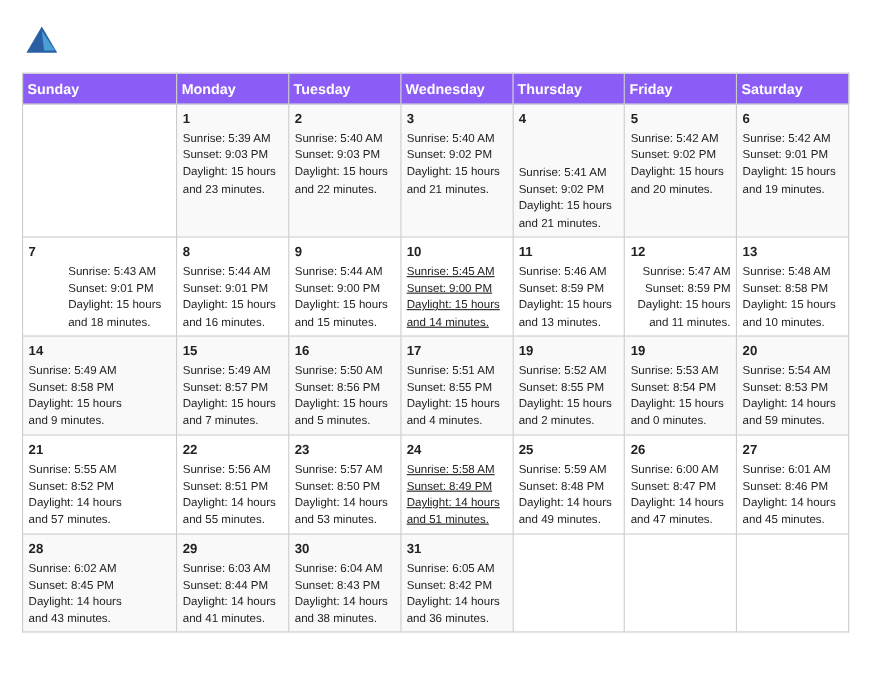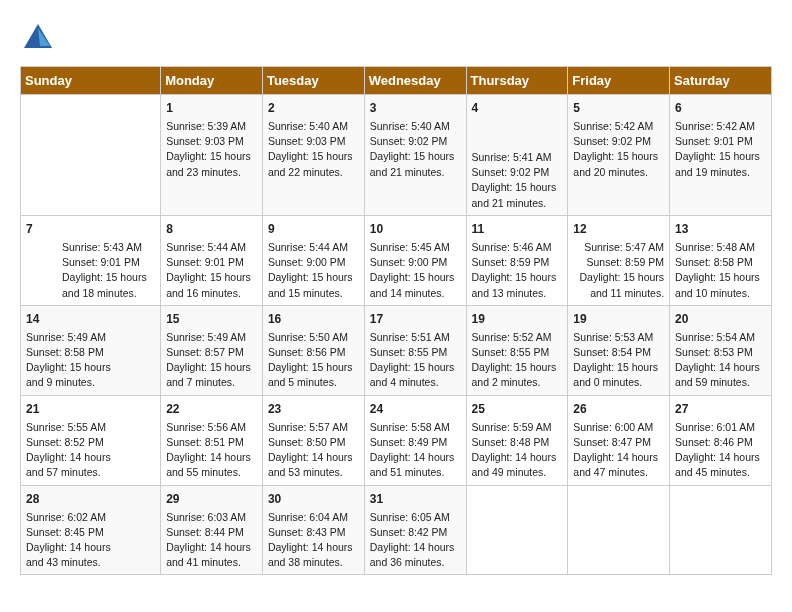--- a/index.html
+++ b/index.html
@@ -43,21 +43,21 @@
     .location {
       font-size: 16px;
       color: #333;
     }
     table {
       width: 100%;
       border-collapse: collapse;
       font-size: 11px;
     }
     thead tr {
-      background-color: #a16207;
+      background-color: #8b5cf6;
       color: #fff;
     }
     thead th {
       padding: 6px 4px;
       text-align: left;
       font-size: 13px;
       font-weight: bold;
       border: 1px solid #ccc;
     }
     tbody tr {
@@ -186,21 +186,21 @@
         </td>
         <td>
           <span class="day-number">9</span>
           <div class="cell-content" style="white-space: pre-line;">Sunrise: 5:44 AM
 Sunset: 9:00 PM
 Daylight: 15 hours
 and 15 minutes.</div>
         </td>
         <td>
           <span class="day-number">10</span>
-          <div class="cell-content" style="white-space: pre-line;">Sunrise: 5:45 AM
+          <div class="cell-content" style="white-space: pre-line; text-decoration: underline;">Sunrise: 5:45 AM
 Sunset: 9:00 PM
 Daylight: 15 hours
 and 14 minutes.</div>
         </td>
         <td>
           <span class="day-number">11</span>
           <div class="cell-content" style="white-space: pre-line;">Sunrise: 5:46 AM
 Sunset: 8:59 PM
 Daylight: 15 hours
 and 13 minutes.</div>
@@ -288,21 +288,21 @@
         </td>
         <td>
           <span class="day-number">23</span>
           <div class="cell-content" style="white-space: pre-line;">Sunrise: 5:57 AM
 Sunset: 8:50 PM
 Daylight: 14 hours
 and 53 minutes.</div>
         </td>
         <td>
           <span class="day-number">24</span>
-          <div class="cell-content" style="white-space: pre-line;">Sunrise: 5:58 AM
+          <div class="cell-content" style="white-space: pre-line; text-decoration: underline;">Sunrise: 5:58 AM
 Sunset: 8:49 PM
 Daylight: 14 hours
 and 51 minutes.</div>
         </td>
         <td>
           <span class="day-number">25</span>
           <div class="cell-content" style="white-space: pre-line;">Sunrise: 5:59 AM
 Sunset: 8:48 PM
 Daylight: 14 hours
 and 49 minutes.</div>

